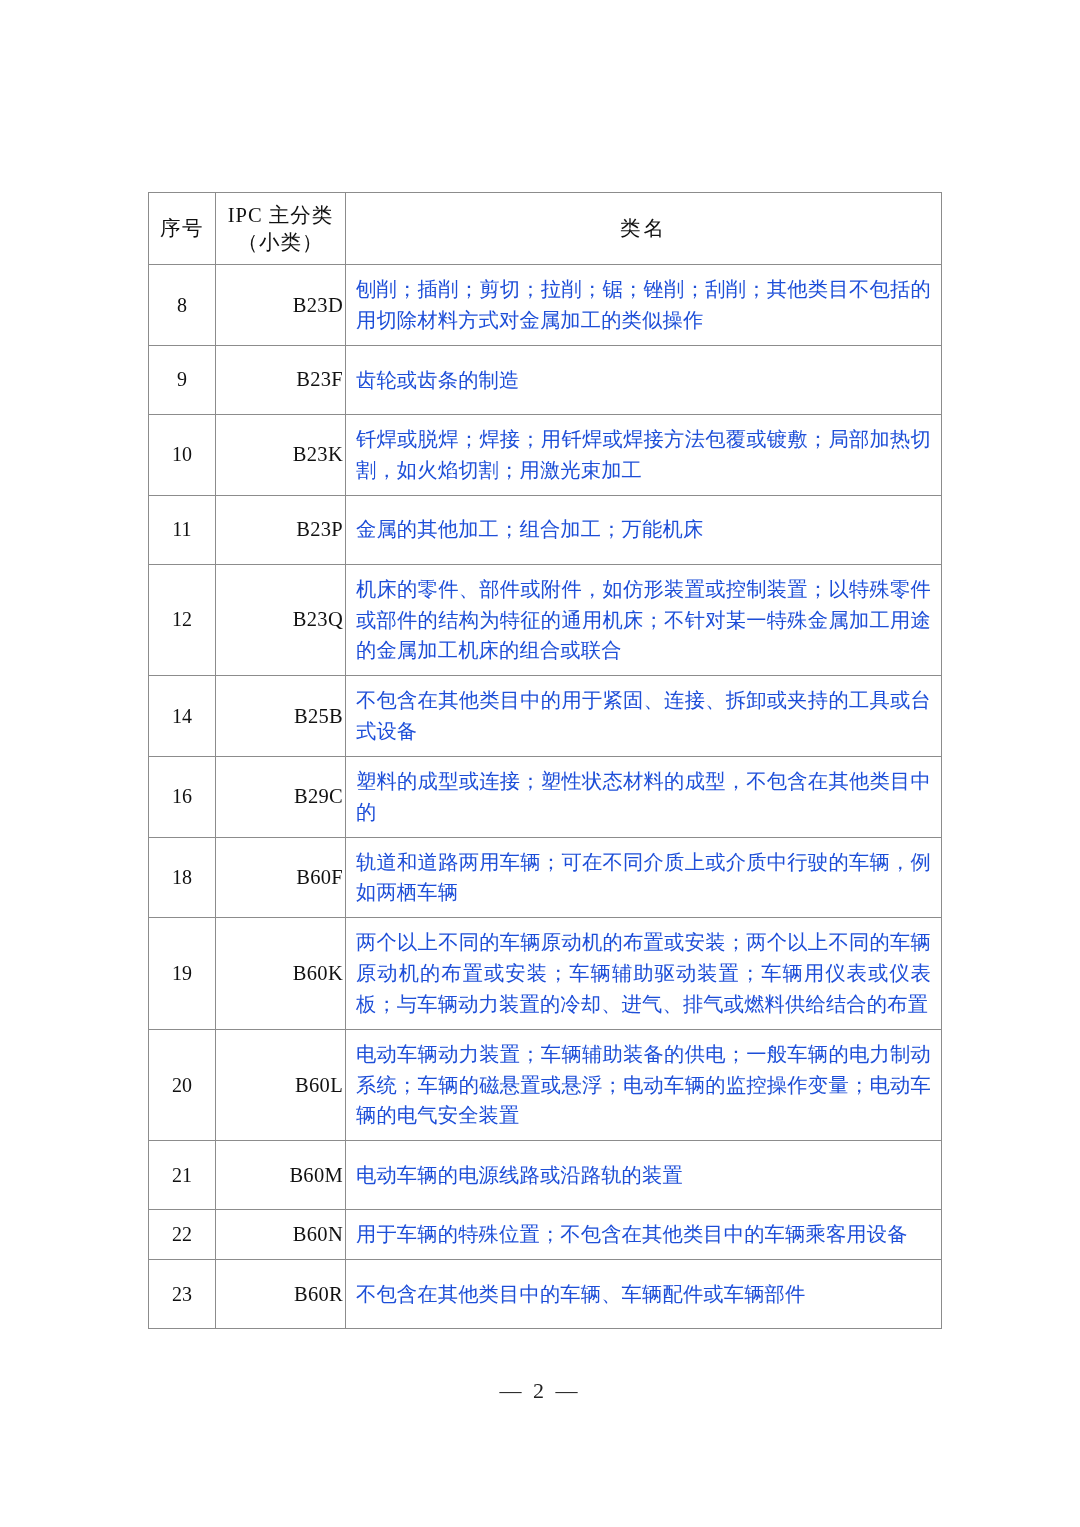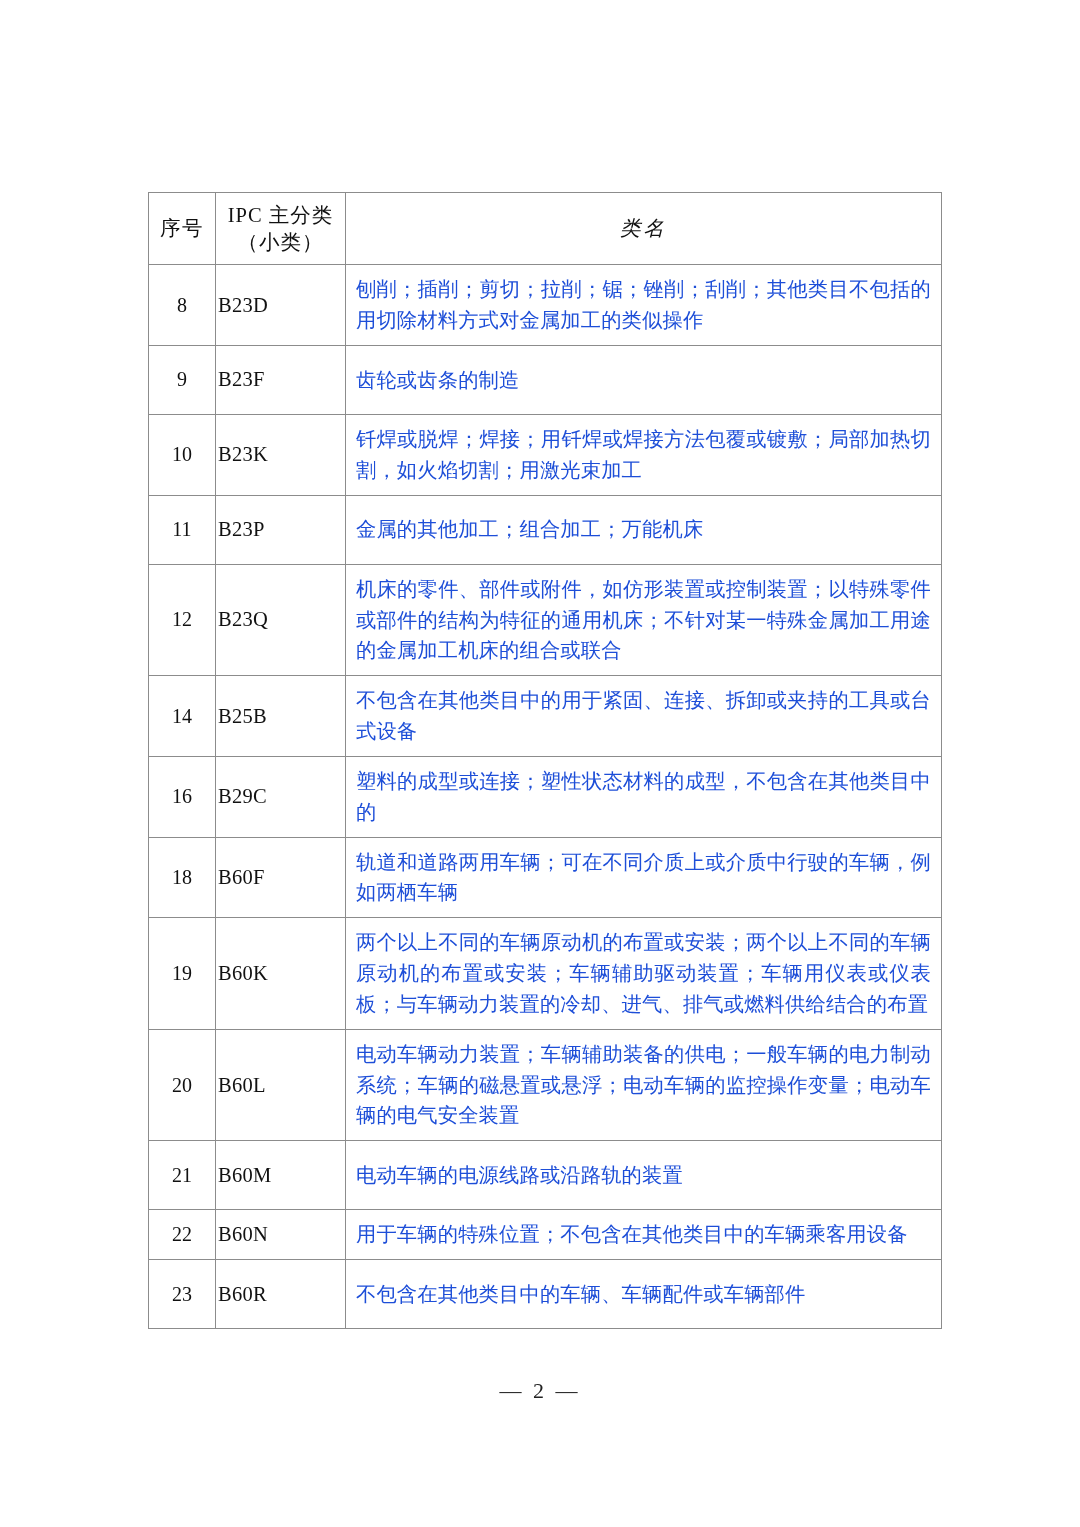--- a/index.html
+++ b/index.html
@@ -55,31 +55,31 @@
     padding: 9px 2px;
     color: #111;
   }
   .hdr-seq { letter-spacing: 1.5px; }
   .hdr-code .l1,
   .hdr-code .l2 {
     display: block;
     white-space: nowrap;
     letter-spacing: 1px;
   }
-  .hdr-name { letter-spacing: 3px; font-style: italic; }
+  .hdr-name { letter-spacing: 3px; }
 
   
   .cell-seq {
     text-align: center;
     font-size: 20px;
     color: #111;
     padding: 4px 2px;
   }
   .cell-code {
-    text-align: left;
+    text-align: right;
     font-size: 20.5px;
     font-weight: bold;
     letter-spacing: 0.3px;
     color: #111;
     padding: 4px 2px;
   }
   .cell-name {
     text-align: left;
     font-size: 20.3px;
     line-height: 1.52;

